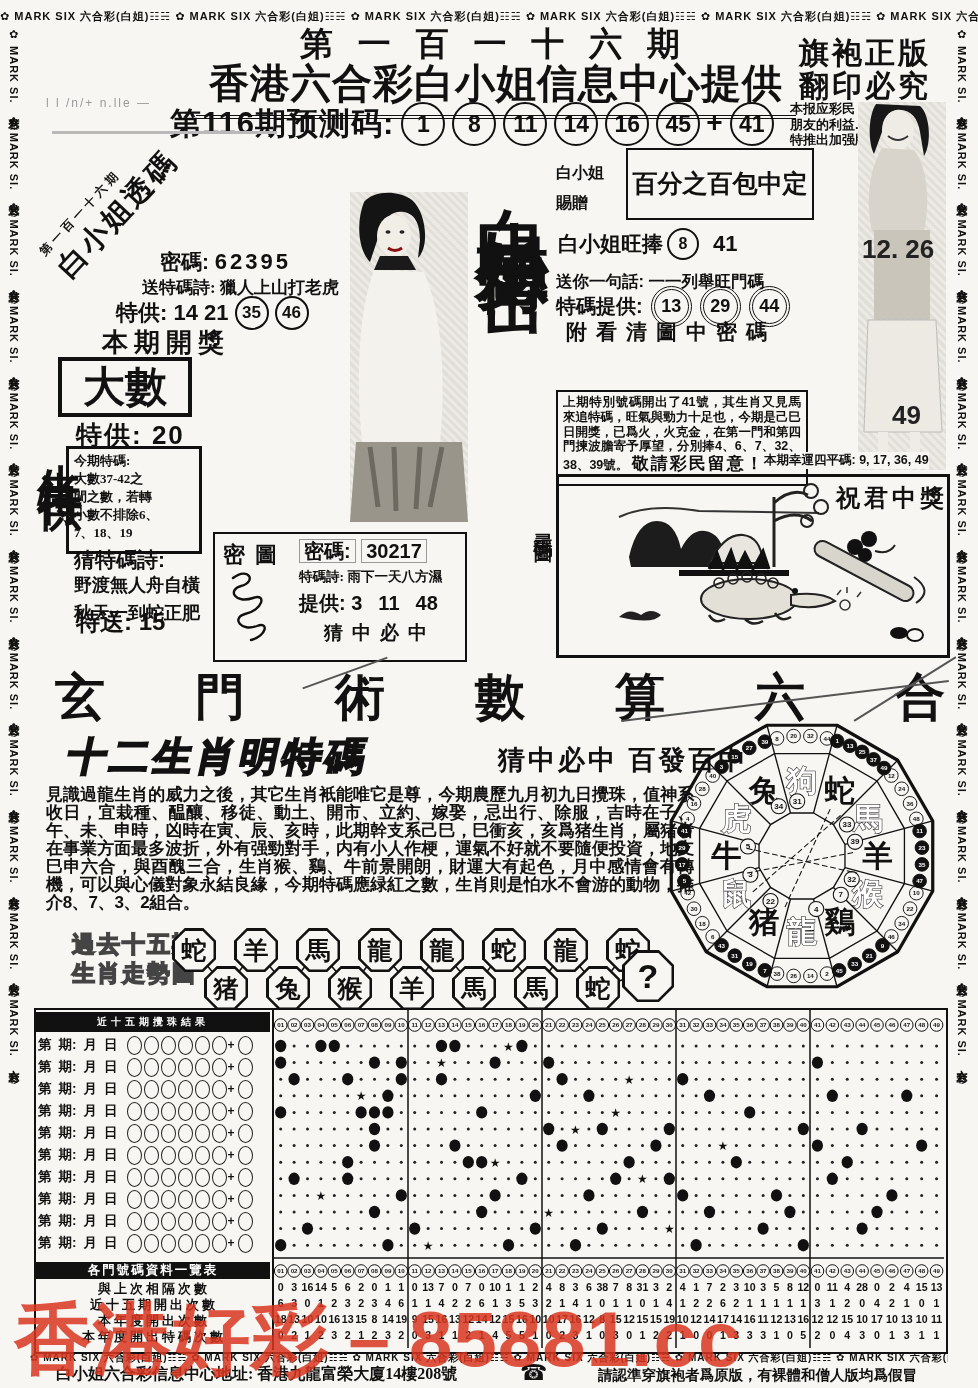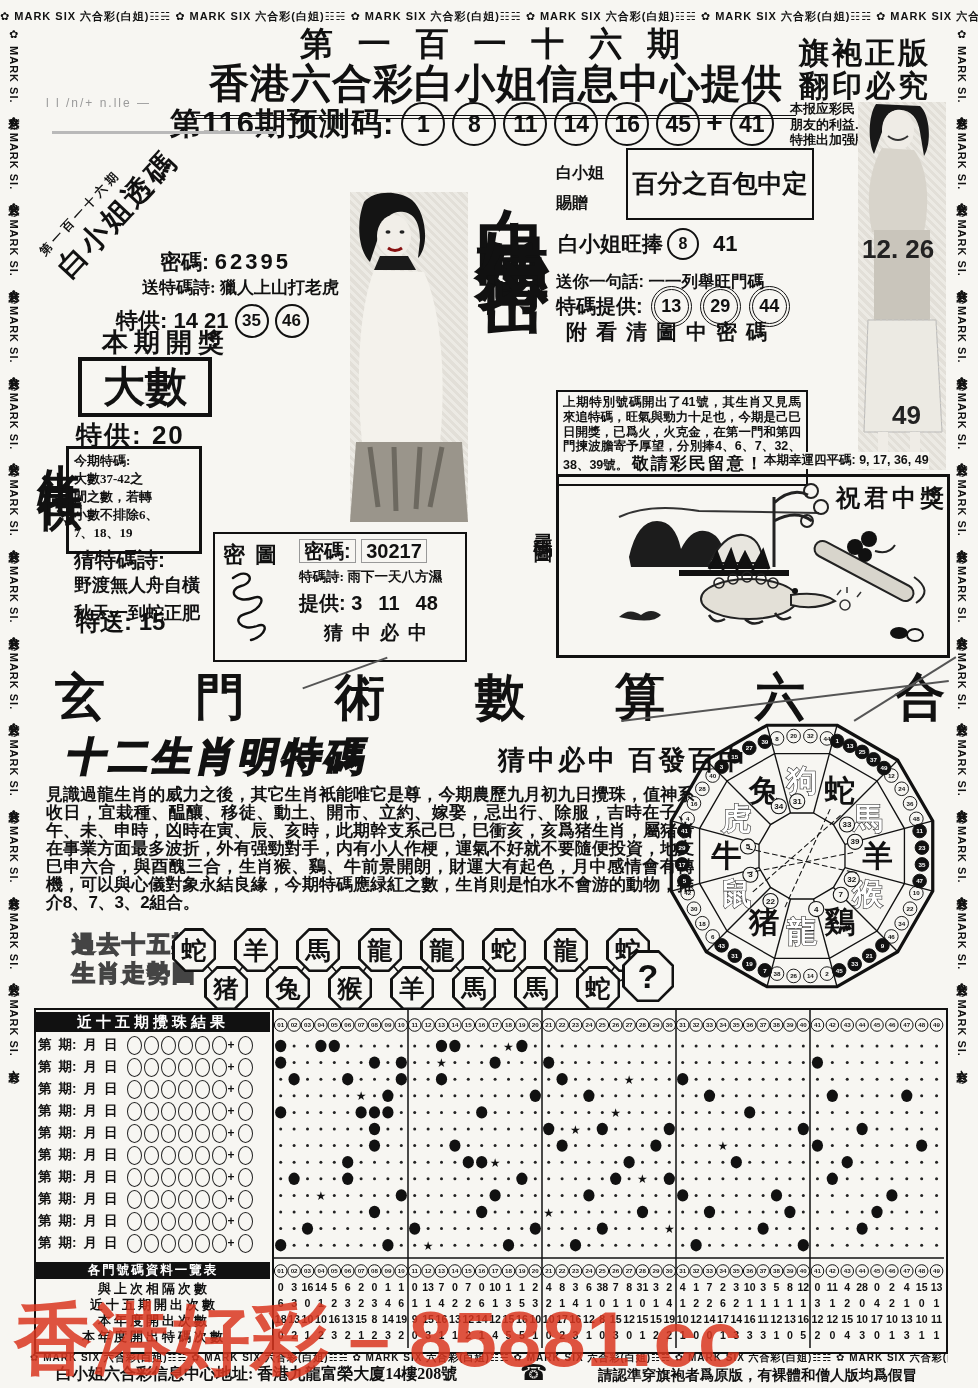--- a/index.html
+++ b/index.html
@@ -41,23 +41,23 @@
   #photo-right{left:858px;top:102px;width:88px;height:368px;}
   #photo-mid{left:350px;top:192px;width:118px;height:330px;}
   .photo-num{position:absolute;font-size:26px;font-weight:bold;color:#222;}
   
   #diag{left:36px;top:248px;transform:rotate(-47deg);transform-origin:0 0;width:190px;}
   #diag-small{font-size:12px;font-weight:bold;letter-spacing:4px;}
   #diag-big{font-size:29px;font-weight:bold;letter-spacing:3px;}
   #mima1{left:160px;top:248px;font-size:21px;font-weight:bold;}
   #mima1 b{font-size:22px;letter-spacing:3px;}
   #poem1{left:142px;top:276px;font-size:17px;font-weight:bold;}
-  #tg1{left:116px;top:304px;display:flex;align-items:center;font-size:22px;font-weight:bold;}
+  #tg1{left:116px;top:296px;display:flex;align-items:center;font-size:22px;font-weight:bold;}
   #kaijiang{left:102px;top:325px;font-size:26px;font-weight:bold;letter-spacing:6px;}
-  #bigbox{left:58px;top:357px;width:126px;height:52px;border:4px solid #111;display:flex;align-items:center;justify-content:center;font-size:42px;font-weight:900;margin-left:20px;}
+  #bigbox{left:58px;top:357px;width:126px;height:52px;border:4px solid #111;display:flex;align-items:center;justify-content:center;font-size:42px;font-weight:900;}
   #oddbox{left:196px;top:357px;width:126px;height:52px;border:2px solid #111;border-right:4px solid #111;display:flex;align-items:center;justify-content:center;font-size:42px;font-weight:900;}
   #tg2{left:76px;top:418px;font-size:26px;font-weight:bold;letter-spacing:2px;}
   #specialbox{left:66px;top:446px;width:120px;height:96px;border:3px solid #111;padding:3px 5px;font-size:13px;font-weight:bold;line-height:1.38;}
   #vert-shengxiao{left:30px;top:428px;height:230px;writing-mode:vertical-rl;font-size:45px;font-weight:900;letter-spacing:8px;}
   #guess-label{left:74px;top:546px;font-size:21px;font-weight:900;}
   #guess-poem{left:74px;top:572px;font-size:18px;font-weight:bold;line-height:1.55;}
   #tesong{left:76px;top:606px;font-size:24px;font-weight:900;}
   #tesong span{font-weight:bold;}
   
   #vert-big{left:462px;top:150px;height:505px;writing-mode:vertical-rl;font-size:73px;font-weight:bold;letter-spacing:12px;}
@@ -101,21 +101,21 @@
   .oct{position:absolute;width:44px;height:44px;background:#111;
        clip-path:polygon(29% 0%,71% 0%,100% 29%,100% 71%,71% 100%,29% 100%,0% 71%,0% 29%);}
   .oct>div{position:absolute;inset:2.5px;background:#f7f6f2;clip-path:polygon(29% 0%,71% 0%,100% 29%,100% 71%,71% 100%,29% 100%,0% 71%,0% 29%);
            display:flex;align-items:center;justify-content:center;font-size:25px;font-weight:900;}
   .oct.q{width:52px;height:52px;}
   .oct.q>div{font-size:34px;}
   
   #table-box{left:34px;top:1008px;width:910px;height:342px;border:2px solid #111;}
   #panel-split{left:272px;top:1008px;width:2px;height:342px;background:#111;}
   .blackbar{position:absolute;left:36px;width:234px;background:#111;color:#fff;text-align:center;font-weight:bold;}
-  #results-header{top:1012px;height:20px;line-height:20px;font-size:15px;letter-spacing:4px;}
+  #results-header{top:1012px;height:20px;line-height:20px;font-size:10px;letter-spacing:4px;}
   #stats-header{top:1262px;height:17px;line-height:17px;font-size:12.5px;letter-spacing:2px;}
   #results-rows{left:38px;top:1034px;width:232px;}
   .rrow{height:22px;display:flex;align-items:center;font-size:13.5px;font-weight:600;}
   .rrow .lbl{margin-right:7px;}
   .oval{display:inline-block;width:13px;height:17px;border:1.5px solid #222;border-radius:50%;margin-left:2px;}
   .rplus{font-size:12px;font-weight:bold;margin:0 1px;}
   #stat-labels{left:38px;top:1281px;width:232px;}
   #stat-labels div{height:16px;line-height:16px;text-align:center;font-size:13px;font-weight:bold;letter-spacing:3px;}
   
   #footer-left{left:56px;top:1364px;font-size:16px;font-weight:bold;}

